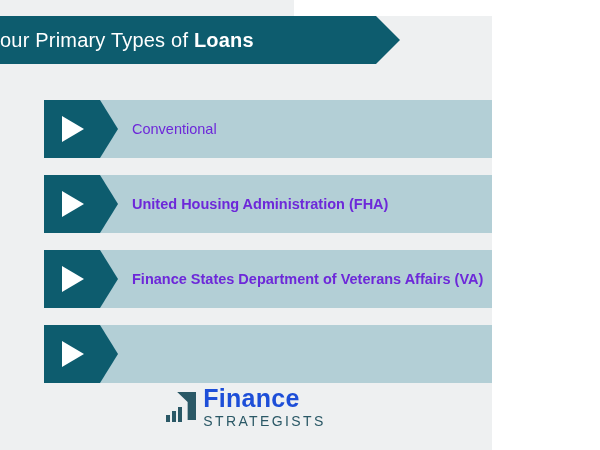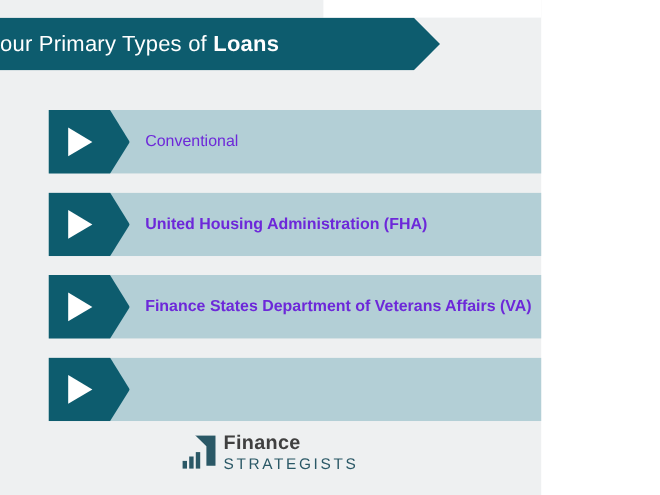--- a/index.html
+++ b/index.html
@@ -163,23 +163,23 @@
     background: #2a5866;
     -webkit-clip-path: polygon(100% 0, 100% 100%, 55% 100%, 55% 36%, 0 0);
     clip-path: polygon(100% 0, 100% 100%, 55% 100%, 55% 36%, 0 0);
   }
   .logo-text {
     display: flex;
     flex-direction: column;
     line-height: 1;
   }
   .logo-name {
-    font-size: 18px;
+    font-size: 25px;
     font-weight: bold;
-    color: #404040;
+    color: #1d4ed8;
     letter-spacing: 0.3px;
   }
   .logo-sub {
     font-size: 14px;
     color: #2a5866;
     letter-spacing: 2.4px;
     margin-top: 3px;
     text-align: left;
   }
 </style>

